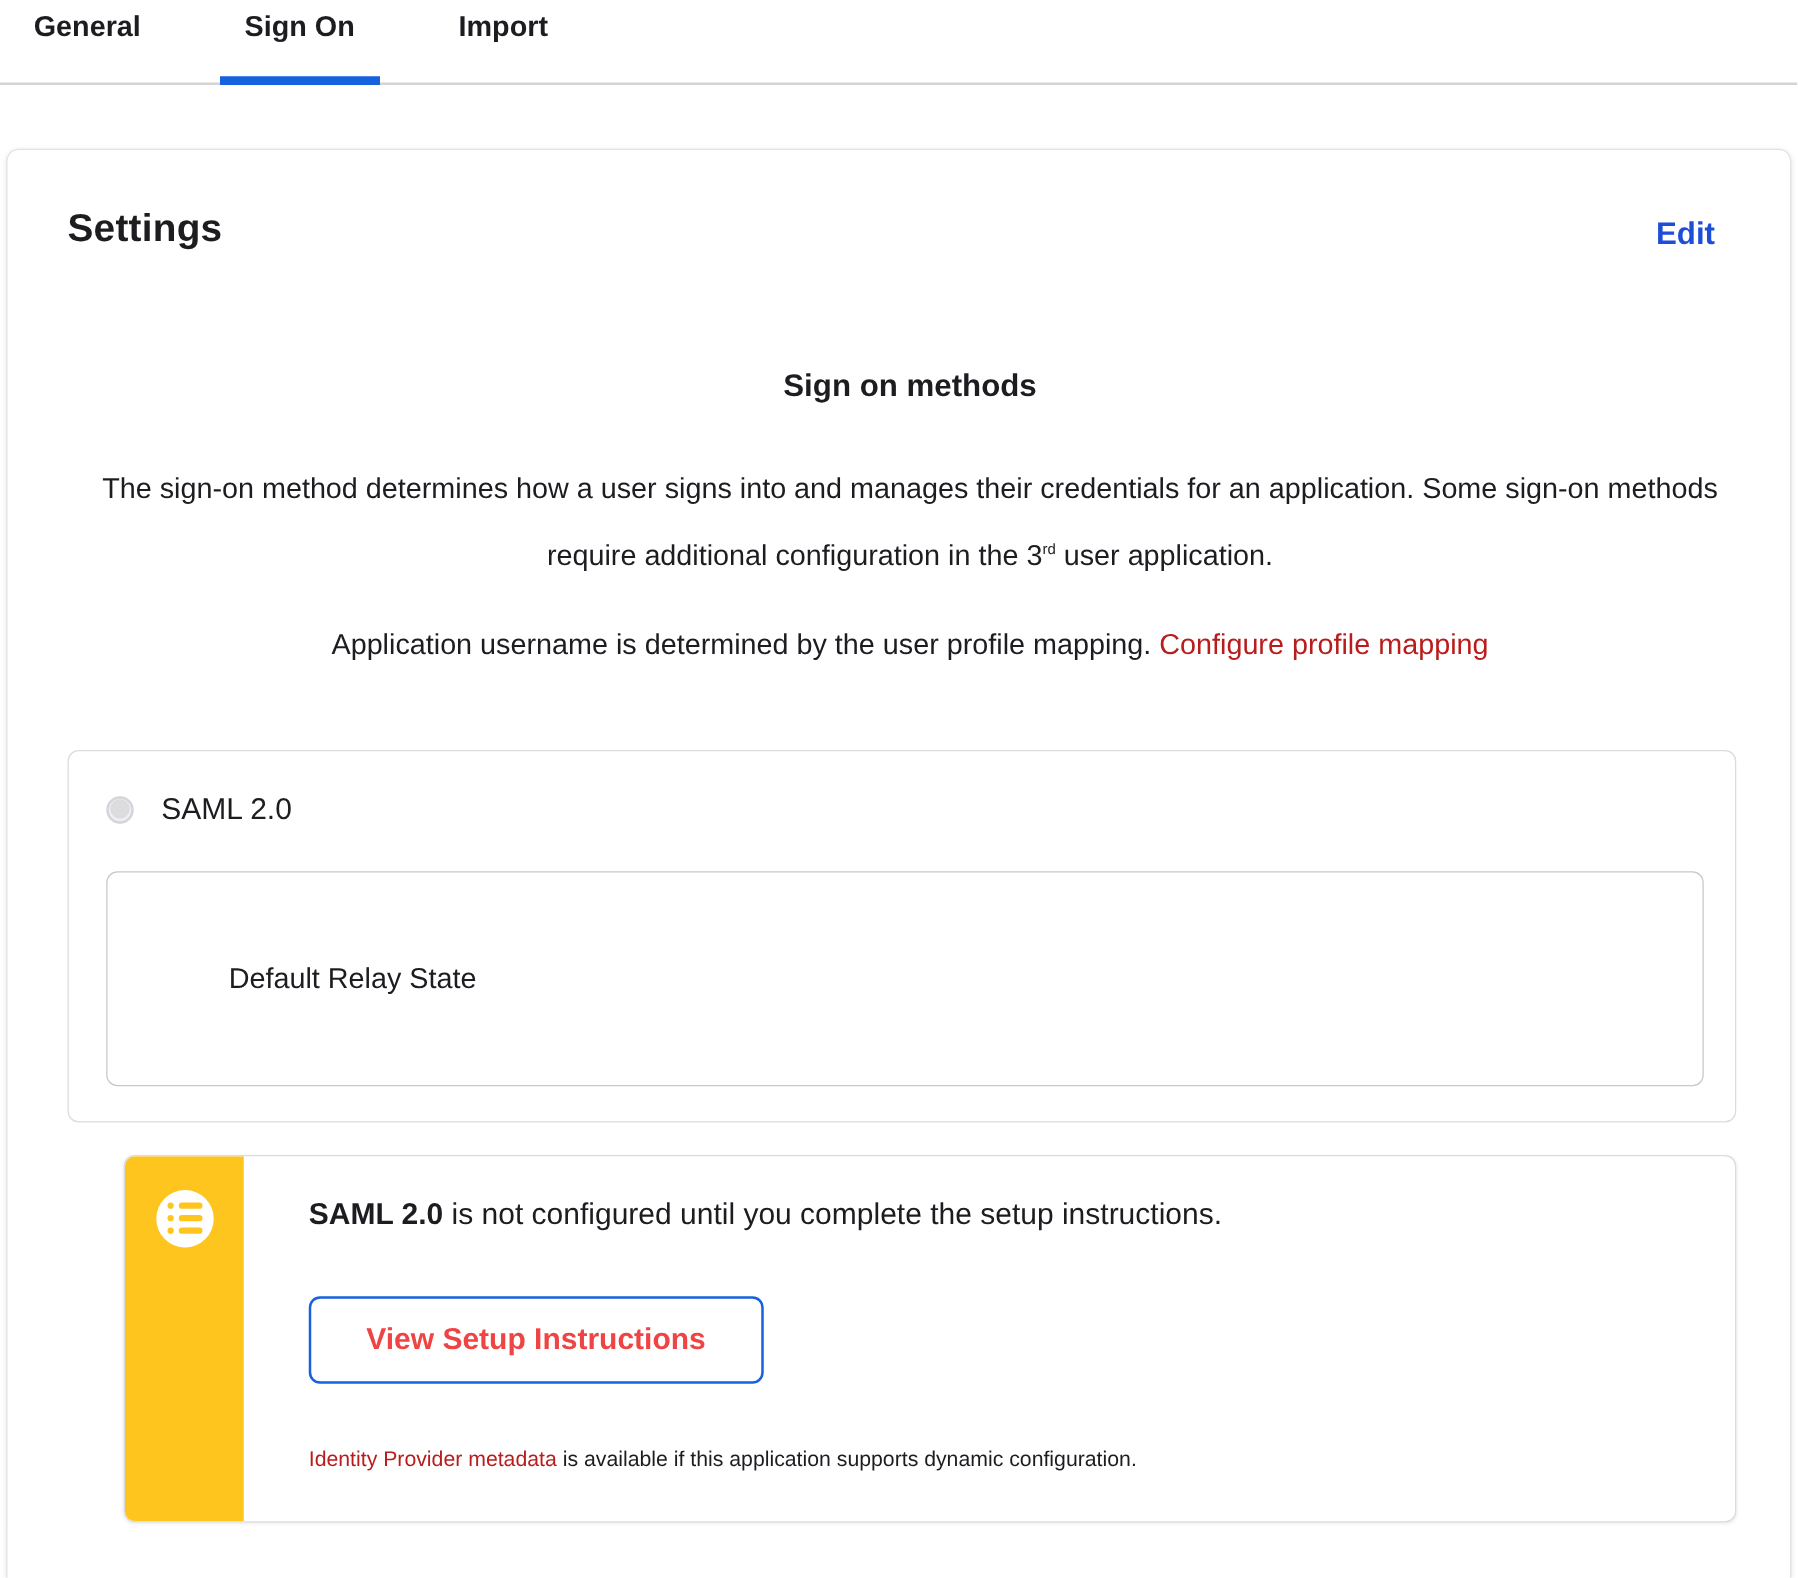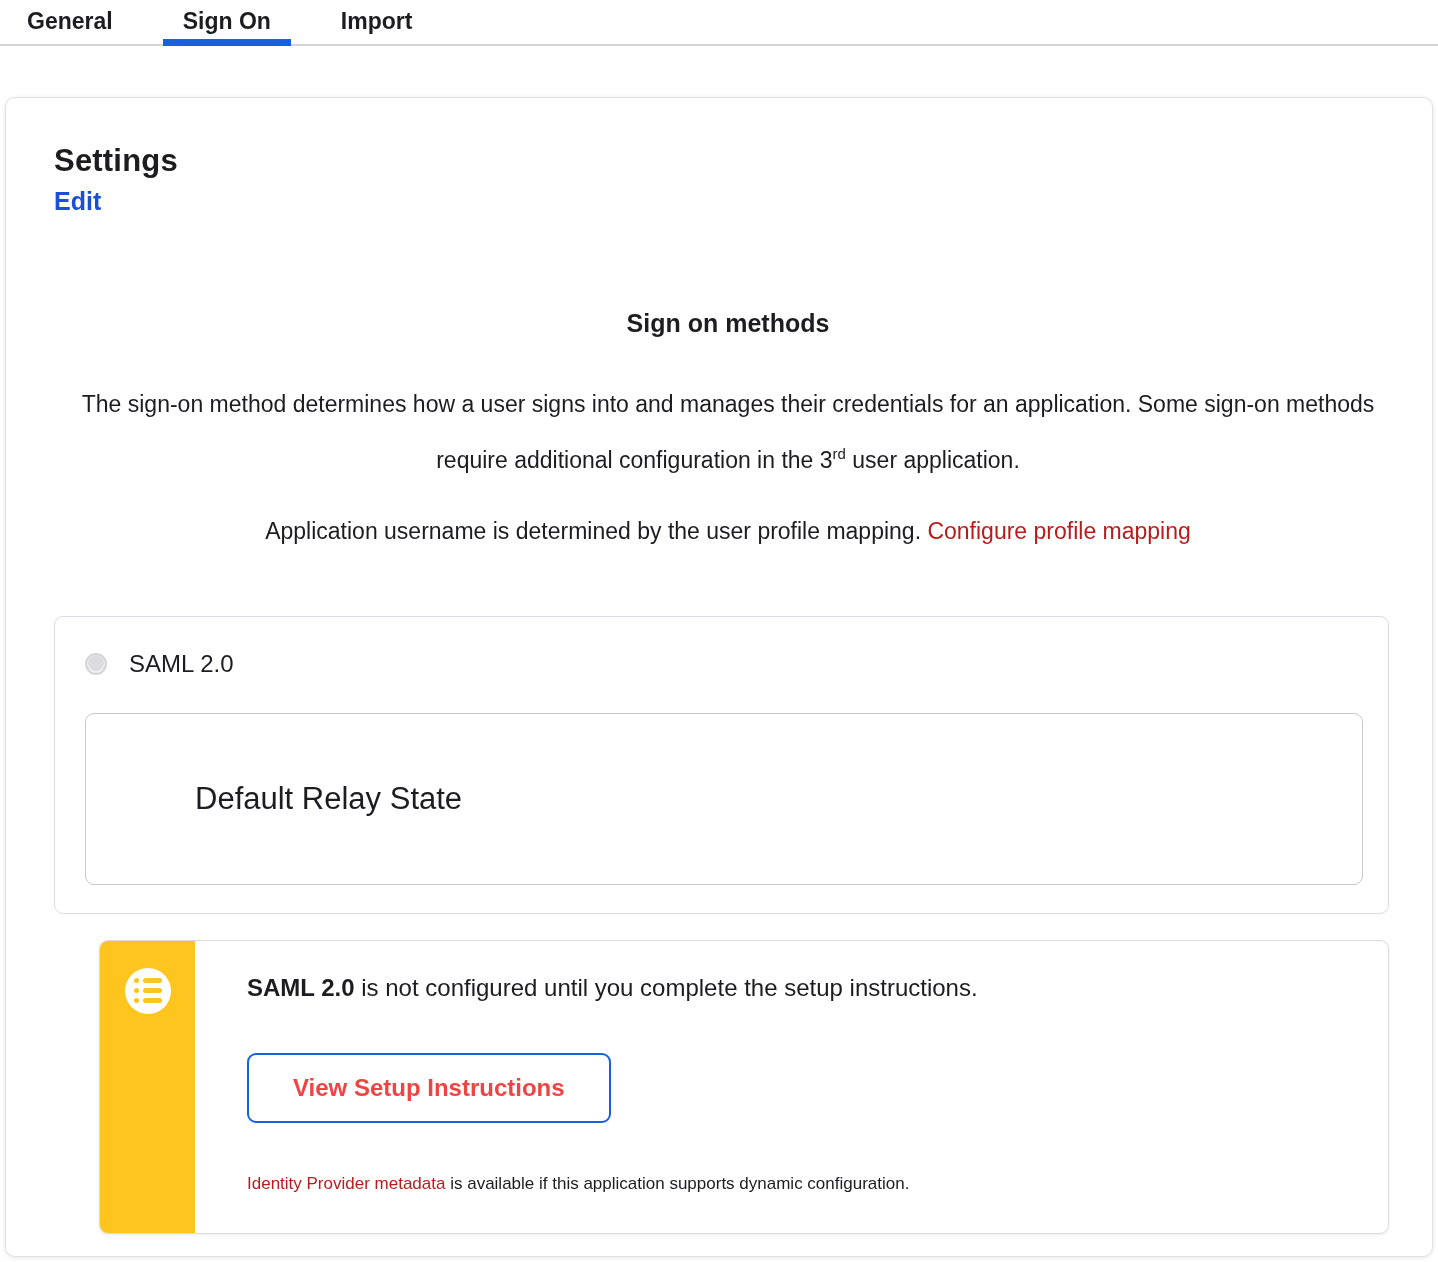--- a/index.html
+++ b/index.html
@@ -9,23 +9,23 @@
     background: #ffffff;
     font-family: "Liberation Sans", sans-serif;
     color: #1d1d21;
     overflow: hidden;
   }
 
   
   .tabbar {
     display: flex;
     align-items: stretch;
-    gap: 30px;
+    gap: 43px;
     border-bottom: 2px solid #d4d4d8;
-    height: 46px;
+    height: 68px;
     padding-left: 7px;
   }
   .tab {
     position: relative;
     padding: 8px 20px 0 20px;
     font-size: 23px;
     font-weight: bold;
     color: #1d1d21;
     cursor: pointer;
     white-space: nowrap;
@@ -47,21 +47,20 @@
     border: 1px solid #e2e2e5;
     border-radius: 10px;
     box-shadow: 0 1px 4px rgba(29,29,33,0.10);
     background: #ffffff;
     padding: 45px 43px 40px 48px;
   }
   .card-header {
     display: flex;
     justify-content: space-between;
     align-items: flex-start;
-    flex-direction: column;
   }
   .card-title {
     font-size: 31px;
     font-weight: bold;
     letter-spacing: 0.2px;
   }
   .edit-link {
     font-size: 25px;
     font-weight: bold;
     color: #1d4ed8;
@@ -76,21 +75,21 @@
     margin-top: 93px;
     font-size: 25px;
     font-weight: bold;
   }
   .para {
     margin-top: 42px;
     font-size: 23px;
     line-height: 49px;
     color: #1d1d21;
   }
-  .para sup { font-size: 15px; }
+  .para sup { font-size: 12px; }
   .para-2 { margin-top: 22px; }
   .inline-link {
     color: #b91c1c;
     text-decoration: none;
     cursor: pointer;
   }
 
   
   .saml-box {
     margin-top: 60px;
@@ -119,21 +118,21 @@
   .inner-box {
     margin-top: 35px;
     border: 1px solid #c8c8cc;
     border-radius: 9px;
     height: 172px;
     display: flex;
     align-items: center;
     padding-left: 97px;
     background: #ffffff;
   }
-  .field-label { font-size: 31px; margin-left: 12px; }
+  .field-label { font-size: 23px; }
 
   
   .callout {
     margin-top: 26px;
     position: relative;
     border: 1px solid #dcdce0;
     border-radius: 9px;
     min-height: 285px;
     background: #ffffff;
     display: flex;

